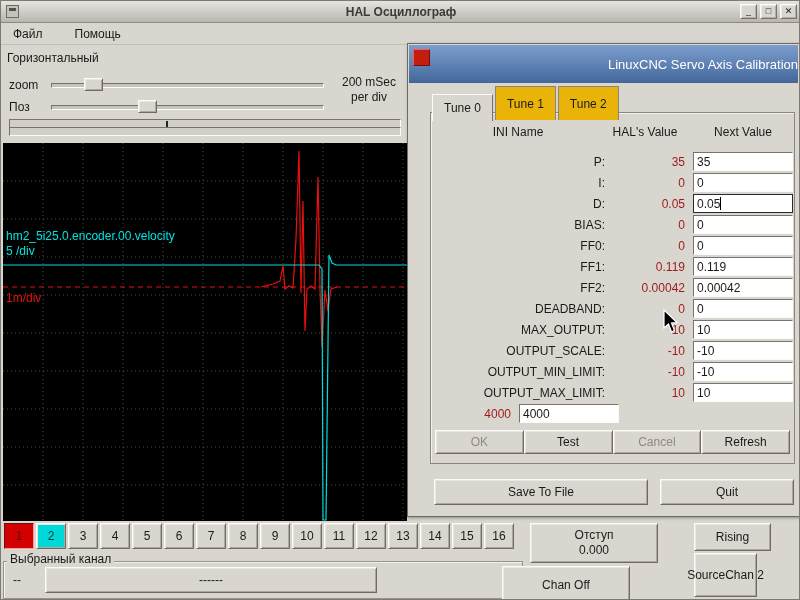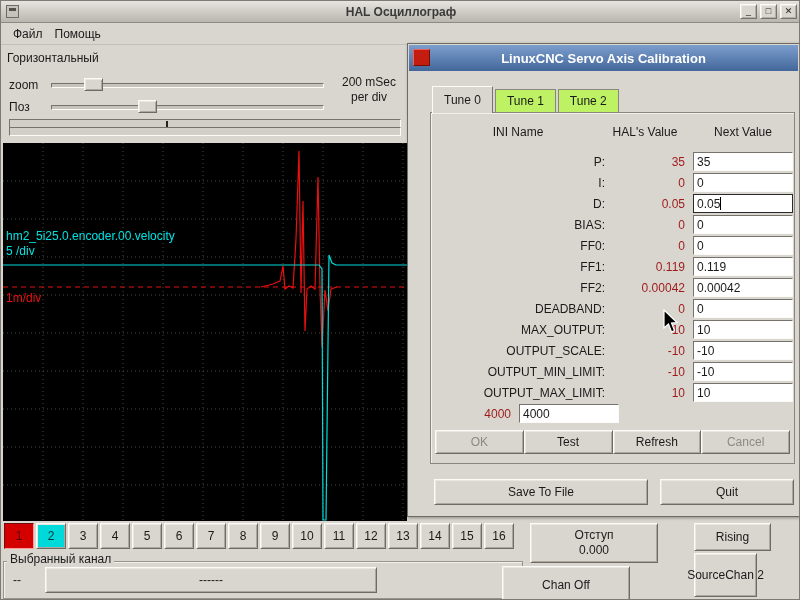--- a/index.html
+++ b/index.html
@@ -14,21 +14,21 @@
 
   
   .titlebar{position:absolute;left:0;top:0;width:800px;height:22px;background:linear-gradient(#e6e4df,#b9b6af);border-bottom:1px solid #8d8983;display:flex;align-items:center;}
   .titlebar .title{position:absolute;left:0;right:0;text-align:center;font-weight:bold;color:#3a3a38;font-size:12px;}
   .win-icon{position:absolute;left:5px;top:4px;width:13px;height:13px;border:1px solid #6f6b64;background:#c5c2bb;}
   .win-icon::after{content:"";position:absolute;left:2px;top:2px;width:7px;height:3px;background:#55524c;}
   .tb-btns{position:absolute;right:4px;top:3px;display:flex;gap:3px;}
   .tb-btn{width:17px;height:15px;font-size:9px;line-height:13px;text-align:center;color:#222;}
 
   
-  .menubar{position:absolute;left:0;top:23px;width:656px;height:21px;display:flex;align-items:center;padding-left:6px;gap:0;border-bottom:1px solid #c2bfb8;}
+  .menubar{position:absolute;left:0;top:23px;width:656px;height:21px;display:flex;align-items:center;padding-left:6px;gap:20px;border-bottom:1px solid #c2bfb8;}
   .menu-item{padding:2px 6px;}
 
   
   .section-label{position:absolute;left:6px;top:50px;}
   .slider-label{position:absolute;}
   .slider{position:absolute;height:15px;}
   .slider .trough{position:absolute;left:0;right:0;top:6px;height:5px;background:#c6c3bc;border:1px solid;border-color:#77736c #fcfbf8 #fcfbf8 #77736c;}
   .slider .thumb{position:absolute;top:1px;width:19px;height:13px;background:#d9d6cf;border:1px solid;border-color:#fcfbf8 #6f6b64 #6f6b64 #fcfbf8;box-shadow:inset 1px 1px 0 #e9e7e1, inset -1px -1px 0 #aca89f;}
   .rate-box{position:absolute;left:333px;top:74px;width:70px;text-align:center;line-height:15px;}
 
@@ -56,24 +56,24 @@
   .sel-name-btn{position:absolute;left:44px;top:566px;width:332px;height:26px;}
 
   
   .offset-box{position:absolute;left:529px;top:522px;width:128px;height:40px;display:flex;flex-direction:column;align-items:center;justify-content:center;line-height:15px;}
   .chanoff-btn{position:absolute;left:501px;top:565px;width:128px;height:37px;}
   .rising-btn{position:absolute;left:693px;top:522px;width:77px;height:28px;}
   .source-btn{position:absolute;left:693px;top:552px;width:63px;height:44px;flex-direction:row;line-height:15px;}
 
   
   .dialog{position:absolute;left:406px;top:42px;width:393px;height:474px;background:#d9d6cf;border:1px solid #6e6a64;box-shadow:1px 1px 3px rgba(0,0,0,.35);z-index:50;}
-  .dlg-titlebar{position:absolute;left:1px;top:1px;right:1px;height:26px;background:linear-gradient(#7c9ecd,#44679b);display:flex;align-items:center;justify-content:center;color:#fff;font-weight:bold;font-size:13px;}
+  .dlg-titlebar{position:absolute;left:1px;top:1px;right:1px;height:38px;background:linear-gradient(#7c9ecd,#44679b);display:flex;align-items:center;justify-content:flex-end;color:#fff;font-weight:normal;font-size:13px;}
   .dlg-close{position:absolute;left:4px;top:4px;width:17px;height:17px;background:#c41c0e;border:1px solid;border-color:#e8645a #7c0d04 #7c0d04 #e8645a;}
   .tabs{position:absolute;left:24px;top:42px;display:flex;align-items:flex-end;z-index:2;}
-  .tab{height:23px;padding:0 11px;background:#bef264;border:1px solid #8a867f;border-bottom:none;display:flex;align-items:center;margin-right:2px;}
+  .tab{height:34px;padding:0 11px;background:#eab308;border:1px solid #8a867f;border-bottom:none;display:flex;align-items:center;margin-right:2px;}
   .tab.active{height:27px;background:#d9d6cf;margin-bottom:-1px;border-color:#fcfbf8 #77736c transparent #fcfbf8;}
   .notebook{position:absolute;left:22px;top:68px;width:365px;height:352px;border:1px solid #8a867f;box-shadow:inset 1px 1px 0 #f2f0eb;background:#d9d6cf;}
   .tbl-header{position:absolute;left:0;top:12px;display:flex;align-items:center;}
   .col-ini{width:174px;text-align:center;}
   .col-hal{width:80px;text-align:center;}
   .col-next{width:100px;margin-left:8px;text-align:center;}
   .cal-rows{position:absolute;left:0;top:38px;right:0;}
   .cal-row{display:flex;height:21px;align-items:center;}
   .cal-label{width:174px;text-align:right;}
   .cal-hal{width:80px;text-align:right;color:#9c1a1a;}
@@ -305,22 +305,22 @@
           <div class="cal-row">
             <span class="cal-hal">4000</span>
             <div class="cal-input">
               <span>4000</span>
             </div>
           </div>
         </div>
       <div class="dlg-btn-row">
         <div class="btn disabled">OK</div>
         <div class="btn">Test</div>
+        <div class="btn disabled">Cancel</div>
         <div class="btn">Refresh</div>
-        <div class="btn disabled">Cancel</div>
       </div>
     </div>
     <div class="btn save-btn">Save To File</div>
     <div class="btn quit-btn">Quit</div>
   </div>
 
   <svg class="cursor" width="18" height="26" viewBox="0 0 18 26">
     <path d="M1,1 L1,19 L5.5,15 L8.5,23 L11.5,21.5 L8.5,14 L14,13.5 Z" fill="#000" stroke="#fff" stroke-width="1.2"></path>
   </svg>
 

